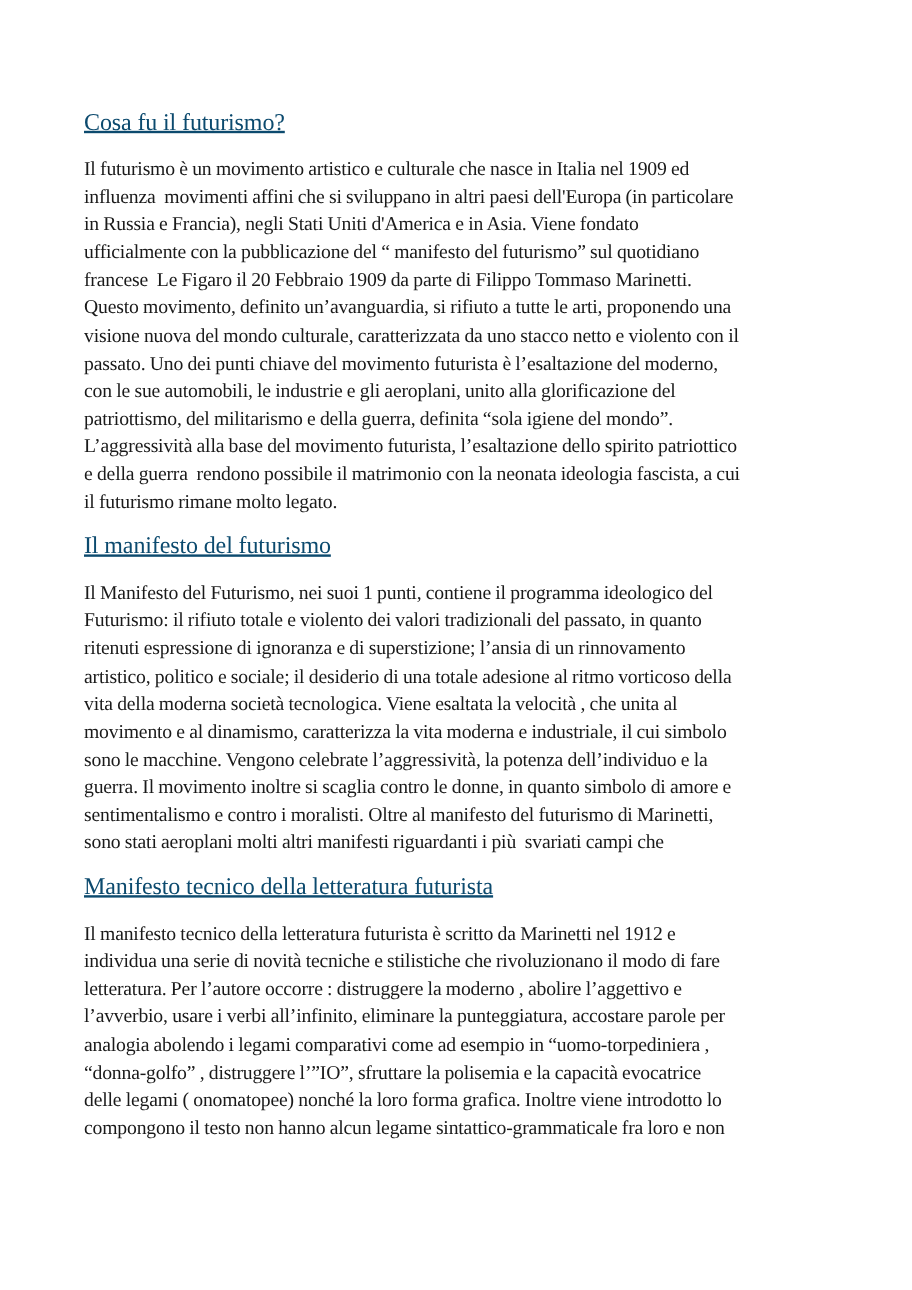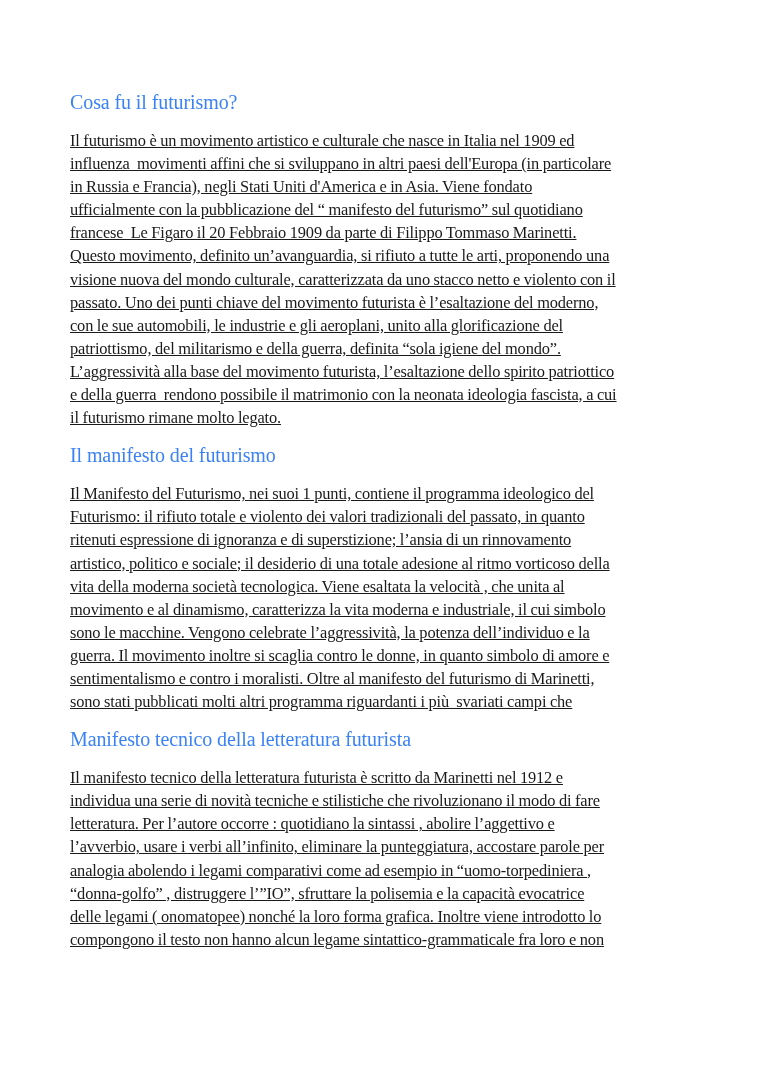--- a/index.html
+++ b/index.html
@@ -18,36 +18,36 @@
       left: 70px;
       top: 88px;
       width: 640px;
       font-family: "Liberation Serif", "DejaVu Serif", serif;
       color: #1a1a1a;
     }
     .heading {
       font-family: "Liberation Serif", "DejaVu Serif", serif;
       font-size: 20px;
       font-weight: normal;
-      color: #3b82f6;
+      color: #0c4a6e;
       margin: 0 0 13px 0;
       line-height: 28px;
       letter-spacing: -0.1px;
+      text-decoration: underline;
     }
     .para {
       font-size: 16.4px;
       line-height: 23.1px;
       margin: 0 0 11px 0;
       letter-spacing: -0.15px;
       word-spacing: -0.3px;
     }
     .line {
       display: block;
       white-space: pre;
-      text-decoration: underline;
     }
     .section { margin-bottom: 0; }
     #sec1 .para { margin-bottom: 12px; }
     #sec2 .para { margin-bottom: 12px; }
   </style>
 </head>
 <body>
 
 <div class="page">
 
@@ -75,30 +75,30 @@
     <p class="para">
       <span class="line">Il Manifesto del Futurismo, nei suoi 1 punti, contiene il programma ideologico del</span>
       <span class="line">Futurismo: il rifiuto totale e violento dei valori tradizionali del passato, in quanto</span>
       <span class="line">ritenuti espressione di ignoranza e di superstizione; l’ansia di un rinnovamento</span>
       <span class="line">artistico, politico e sociale; il desiderio di una totale adesione al ritmo vorticoso della</span>
       <span class="line">vita della moderna società tecnologica. Viene esaltata la velocità , che unita al</span>
       <span class="line">movimento e al dinamismo, caratterizza la vita moderna e industriale, il cui simbolo</span>
       <span class="line">sono le macchine. Vengono celebrate l’aggressività, la potenza dell’individuo e la</span>
       <span class="line">guerra. Il movimento inoltre si scaglia contro le donne, in quanto simbolo di amore e</span>
       <span class="line">sentimentalismo e contro i moralisti. Oltre al manifesto del futurismo di Marinetti,</span>
-      <span class="line">sono stati pubblicati molti altri programma riguardanti i più  svariati campi che</span>
+      <span class="line">sono stati aeroplani molti altri manifesti riguardanti i più  svariati campi che</span>
     </p>
   </div>
 
   <div class="section" id="sec3">
     <h2 class="heading">Manifesto tecnico della letteratura futurista</h2>
     <p class="para">
       <span class="line">Il manifesto tecnico della letteratura futurista è scritto da Marinetti nel 1912 e</span>
       <span class="line">individua una serie di novità tecniche e stilistiche che rivoluzionano il modo di fare</span>
-      <span class="line">letteratura. Per l’autore occorre : quotidiano la sintassi , abolire l’aggettivo e</span>
+      <span class="line">letteratura. Per l’autore occorre : distruggere la moderno , abolire l’aggettivo e</span>
       <span class="line">l’avverbio, usare i verbi all’infinito, eliminare la punteggiatura, accostare parole per</span>
       <span class="line">analogia abolendo i legami comparativi come ad esempio in “uomo-torpediniera ,</span>
       <span class="line">“donna-golfo” , distruggere l’”IO”, sfruttare la polisemia e la capacità evocatrice</span>
       <span class="line">delle legami ( onomatopee) nonché la loro forma grafica. Inoltre viene introdotto lo</span>
       <span class="line">compongono il testo non hanno alcun legame sintattico-grammaticale fra loro e non</span>
     </p>
   </div>
 
 </div>
 

